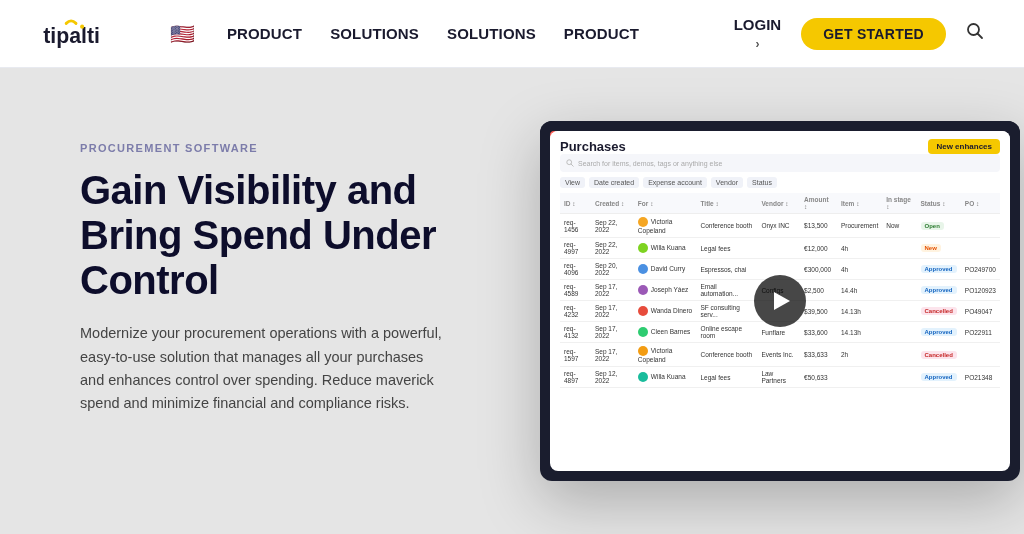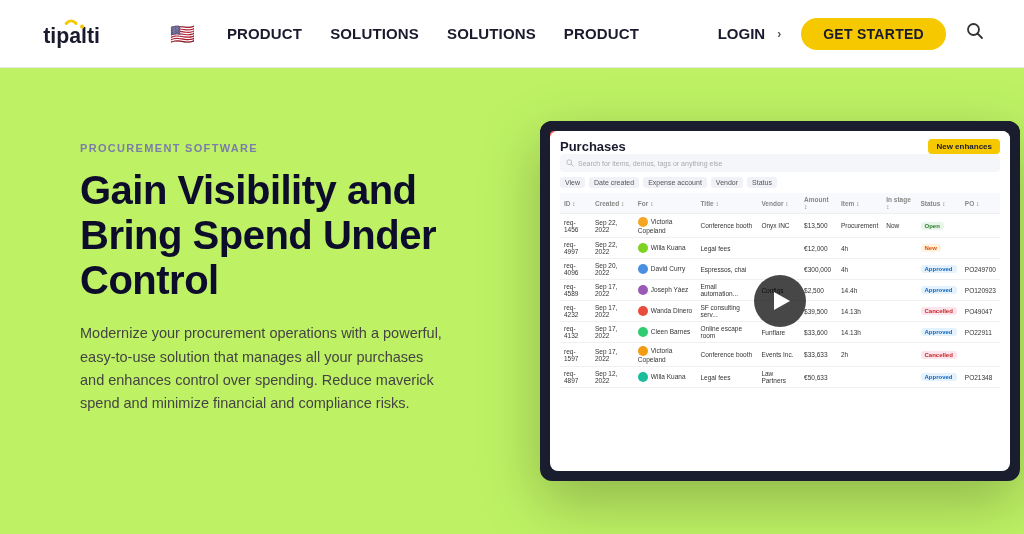--- a/index.html
+++ b/index.html
@@ -43,41 +43,42 @@
       gap: 20px;
       margin-left: auto;
     }
     .login-btn {
       font-size: 15px;
       font-weight: 600;
       color: #1a1a2e;
       cursor: pointer;
       display: flex;
       align-items: center;
-      gap: 12px;
+      gap: 4px;
+      flex-direction: column;
     }
     .login-chevron { font-size: 12px; color: #555; }
     .get-started-btn {
       background: #f5c800;
       color: #1a1a2e;
       font-size: 14px;
       font-weight: 800;
       padding: 8px 22px;
       border-radius: 30px;
       border: none;
       cursor: pointer;
       letter-spacing: 0.02em;
       text-transform: uppercase;
       white-space: nowrap;
     }
     .search-icon-btn { cursor: pointer; font-size: 18px; color: #333; }
 
     
     .hero {
-      background: #bef264;
+      background: #e5e5e5;
       display: flex;
       align-items: center;
       padding: 0 60px 0 80px;
       height: 466px;
       gap: 40px;
     }
     .hero-left {
       flex: 0 0 420px;
       max-width: 420px;
     }

